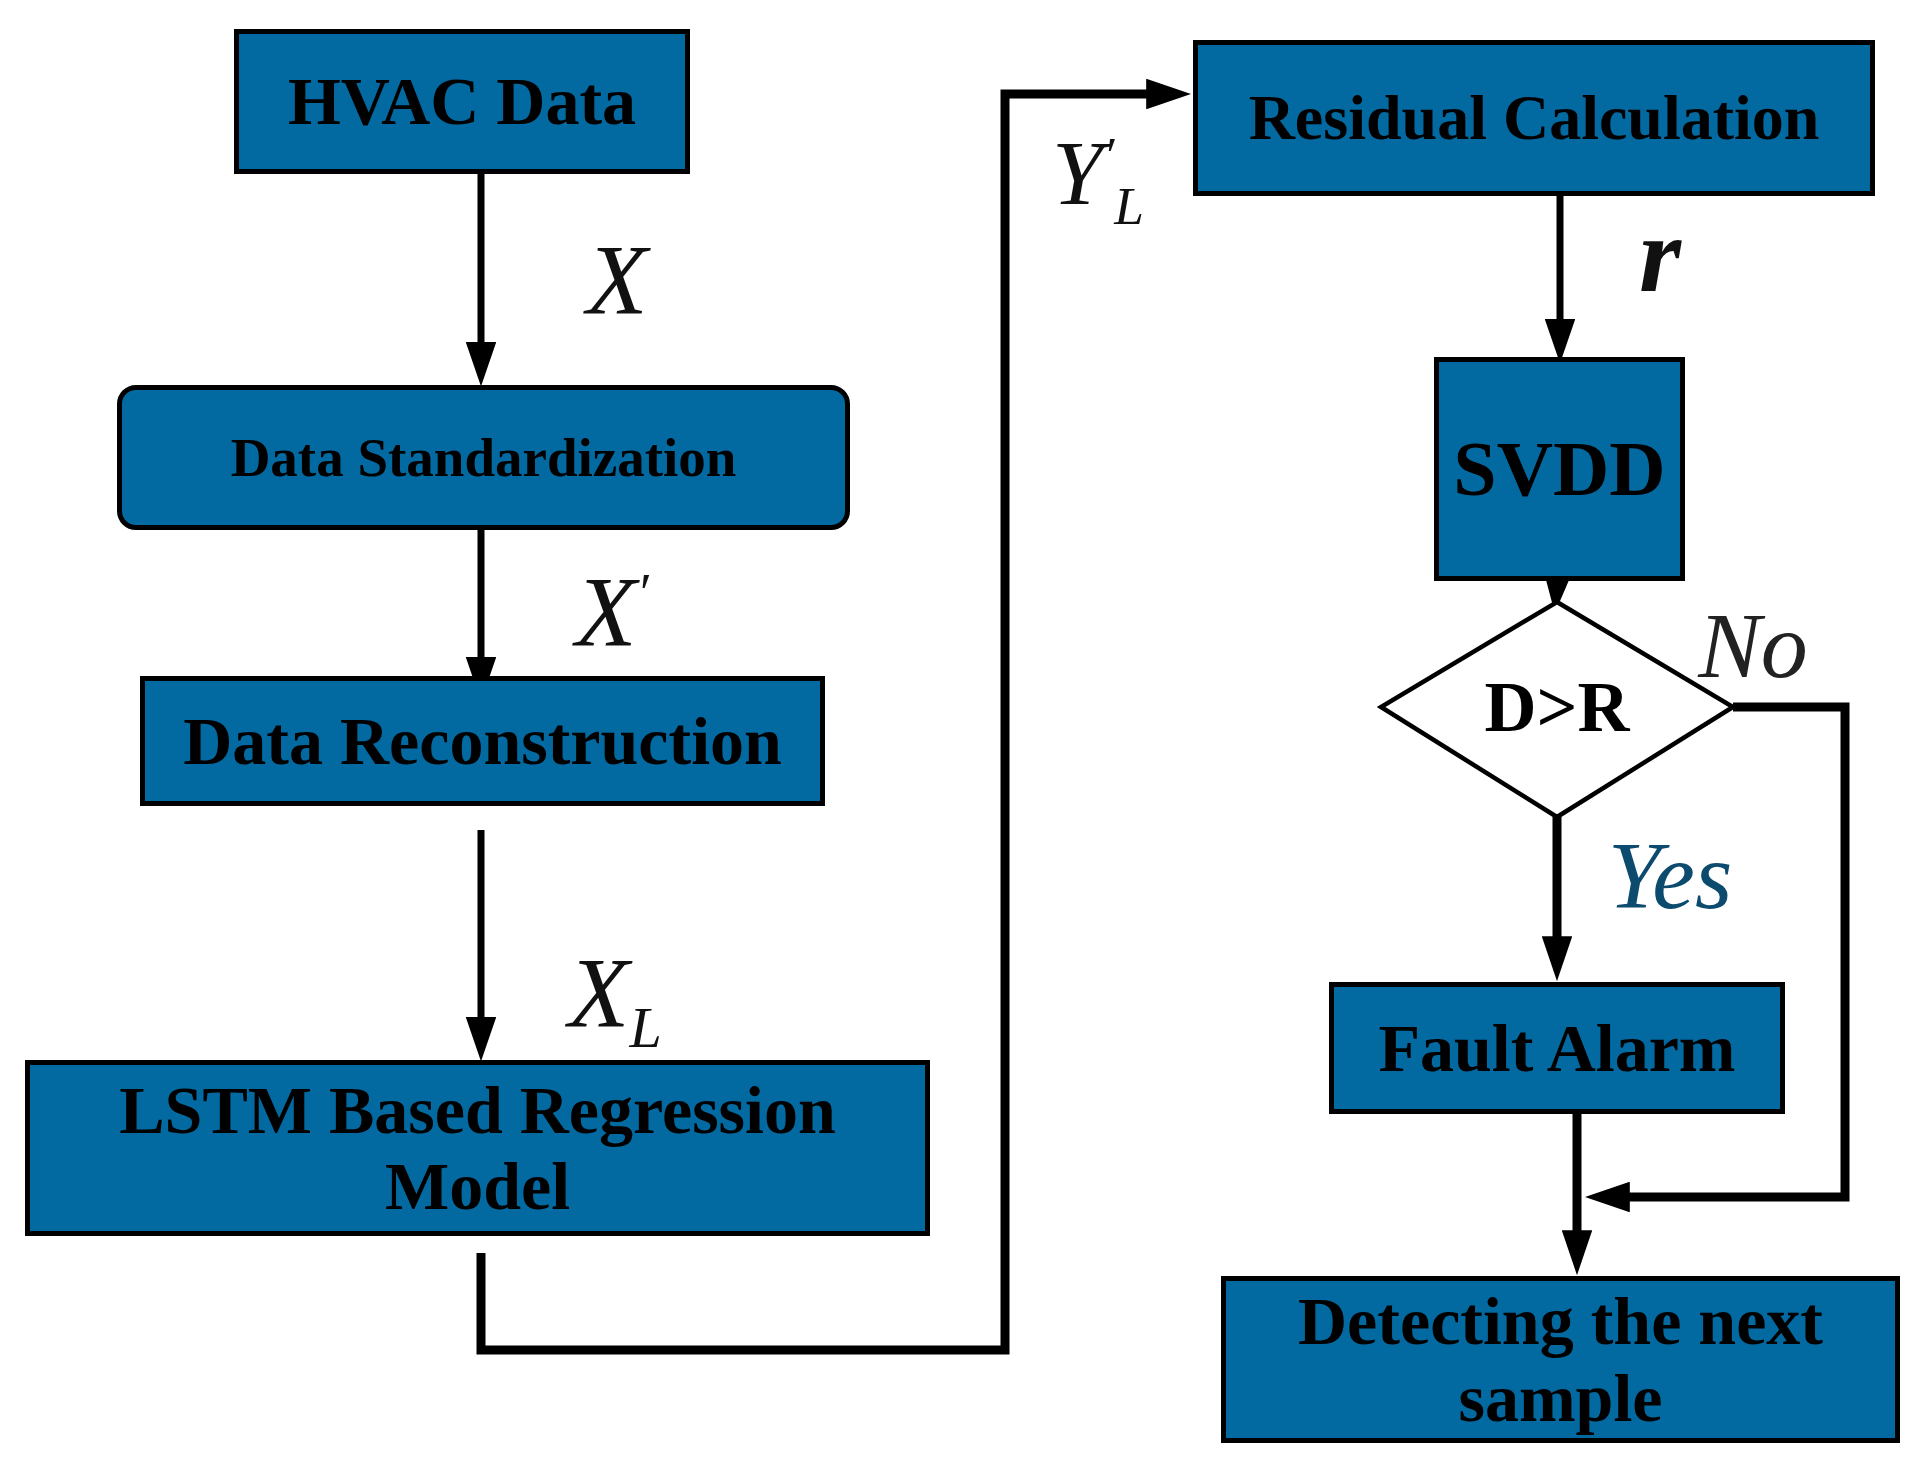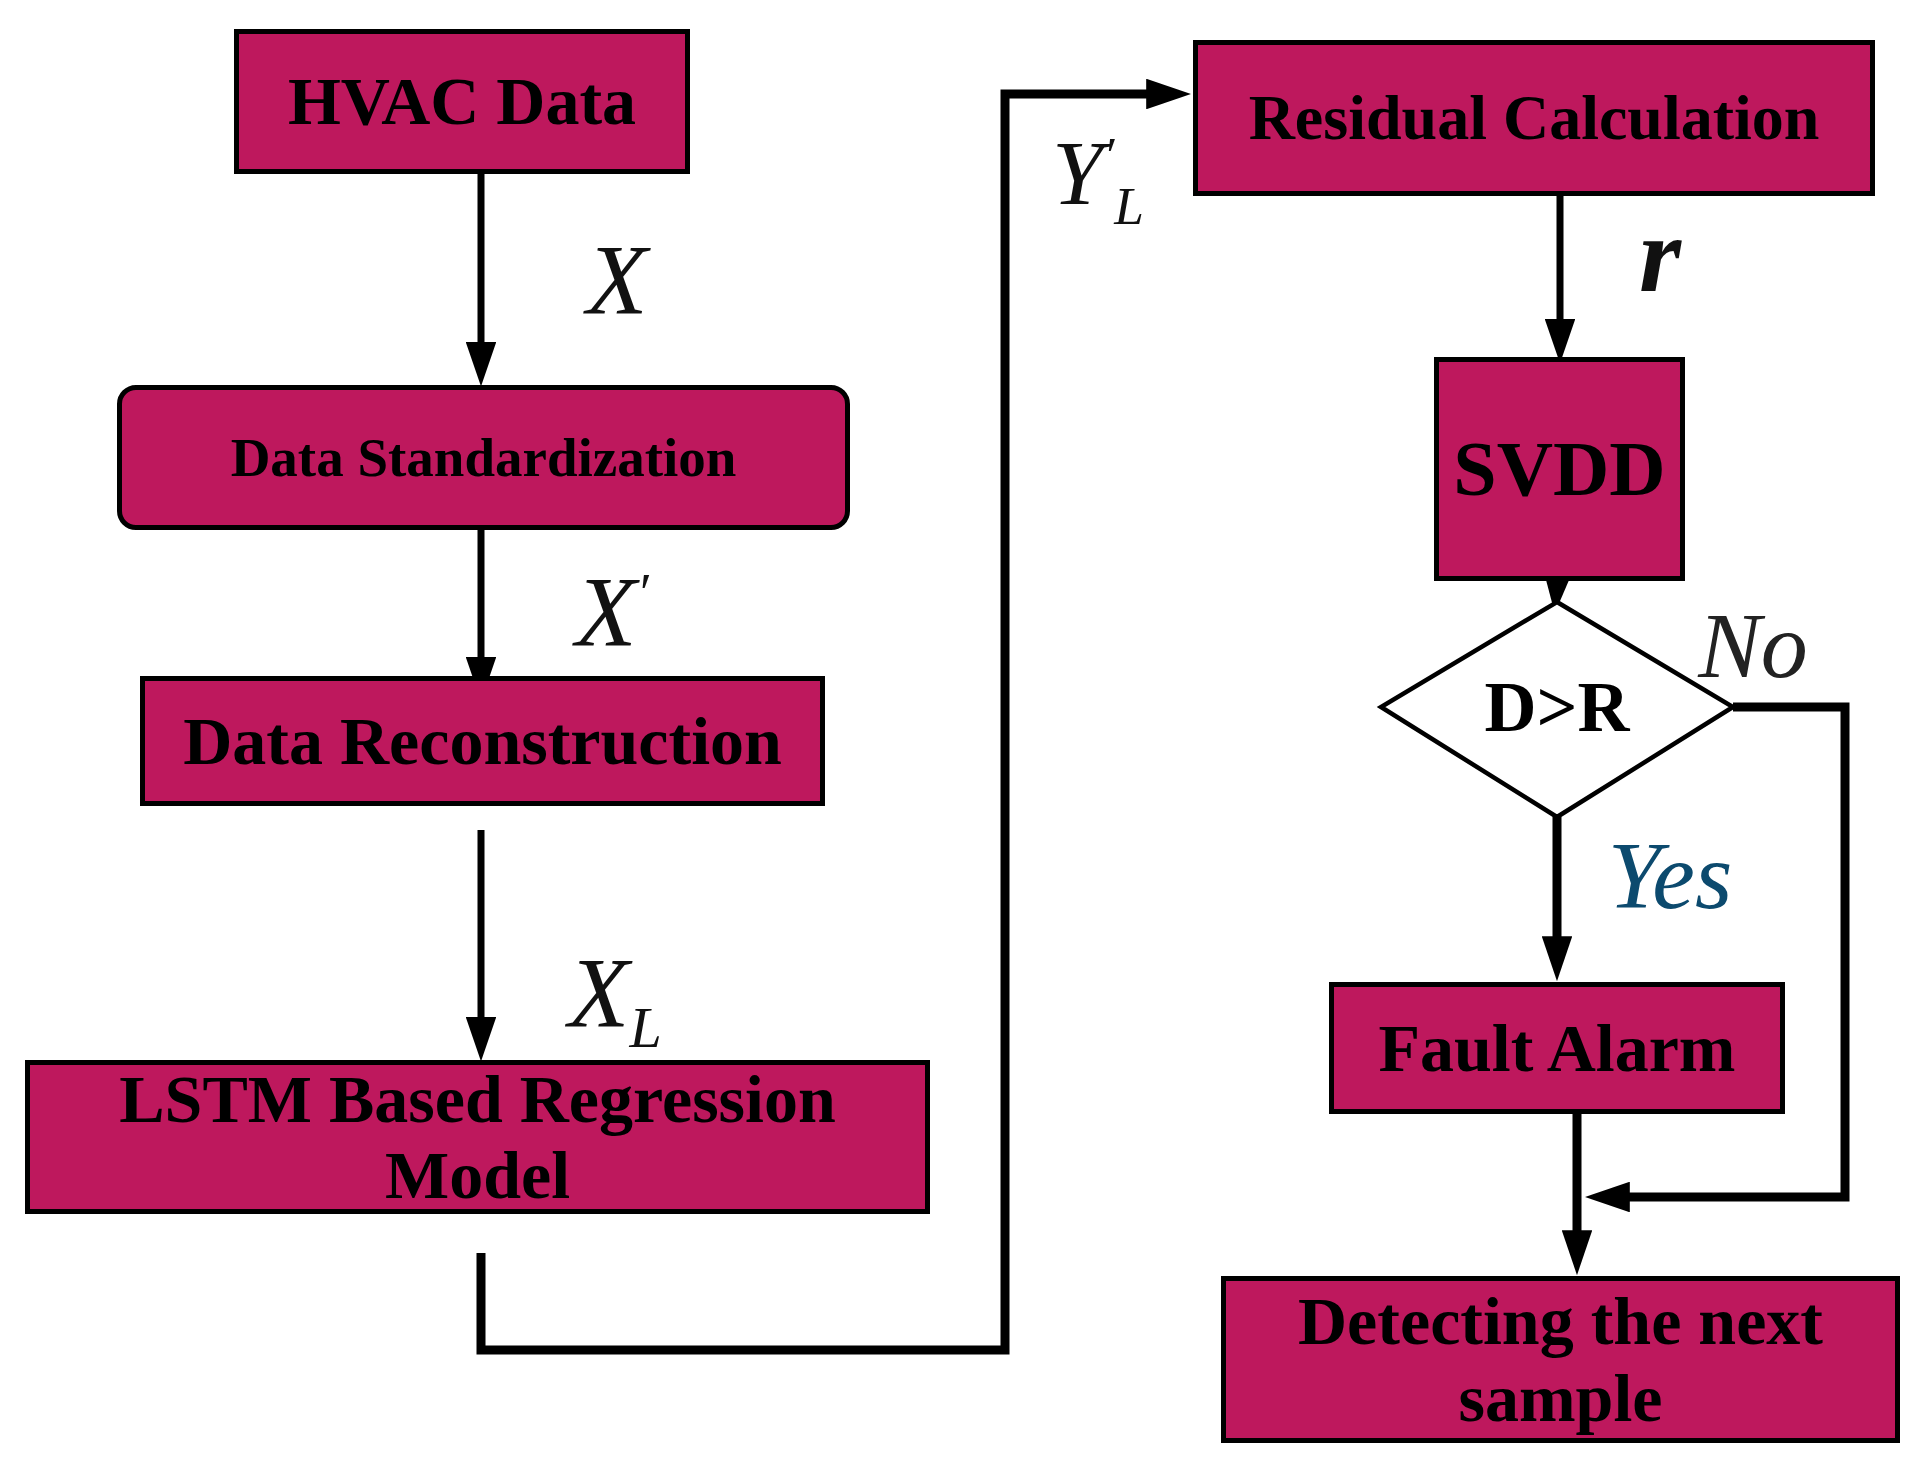--- a/index.html
+++ b/index.html
@@ -19,36 +19,36 @@
     position: absolute;
     left: 0; top: 0;
     width: 1919px;
     height: 1473px;
     z-index: 1;
   }
   .node {
     position: absolute;
     box-sizing: border-box;
     border: 5px solid #000000;
-    background: #be185d;
+    background: #0369a1;
     display: flex;
     flex-direction: column;
     align-items: center;
     justify-content: center;
     text-align: left;
     font-weight: bold;
     color: #000000;
     z-index: 2;
     line-height: 1.12;
   }
   .node .lbl { white-space: nowrap; }
   #node-hvac            { left:  234px; top:   29px; width: 456px; height: 145px; font-size: 68px; }
   #node-standardization { left:  117px; top:  385px; width: 733px; height: 145px; font-size: 55px; border-radius: 19px; }
   #node-reconstruction  { left:  140px; top:  676px; width: 685px; height: 130px; font-size: 68px; }
-  #node-lstm            { left:   25px; top: 1060px; width: 905px; height: 154px; font-size: 68px; }
+  #node-lstm            { left:   25px; top: 1060px; width: 905px; height: 176px; font-size: 68px; }
   #node-residual        { left: 1193px; top:   40px; width: 682px; height: 156px; font-size: 64px; }
   #node-svdd            { left: 1434px; top:  357px; width: 251px; height: 224px; font-size: 78px; }
   #node-fault           { left: 1329px; top:  982px; width: 456px; height: 132px; font-size: 68px; }
   #node-detect          { left: 1221px; top: 1276px; width: 679px; height: 167px; font-size: 68px; }
 
   .mathlbl {
     position: absolute;
     transform: translate(-50%, -50%);
     font-style: italic;
     color: #111111;

